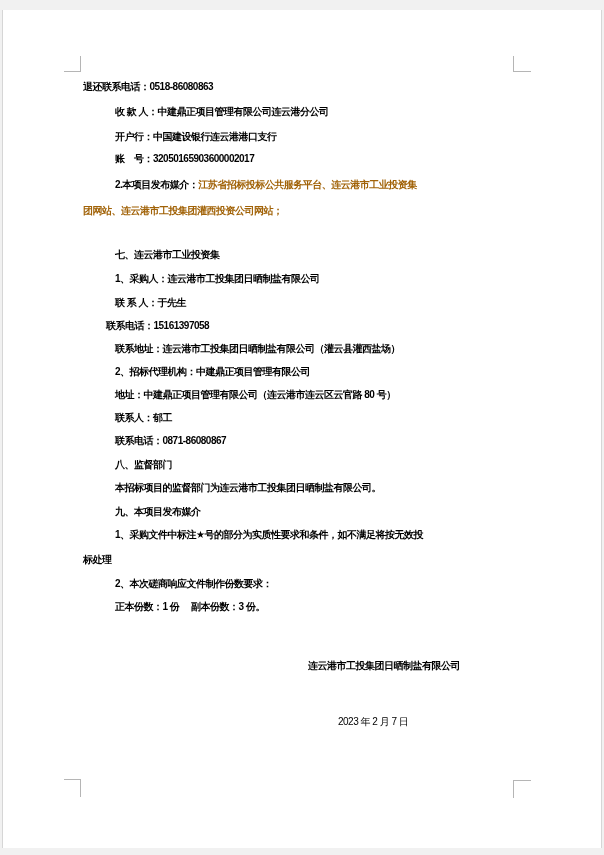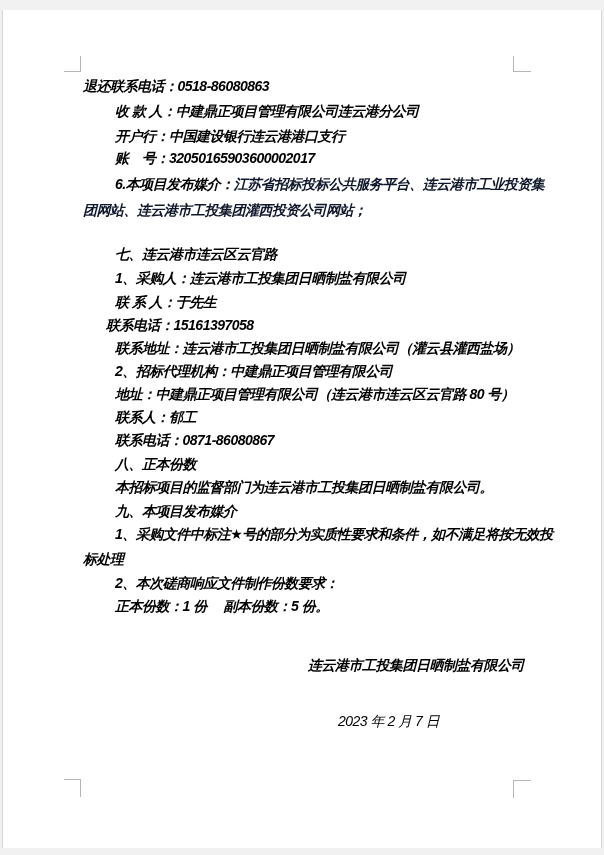--- a/index.html
+++ b/index.html
@@ -15,52 +15,52 @@
     border-left:1px solid #d6d6d6;border-right:1px solid #d6d6d6;
     box-sizing:border-box;
   }
   .crop{position:absolute;box-sizing:border-box;}
   .crop.tl{left:64px;top:56px;width:17px;height:16px;border-right:1px solid #b5b5b5;border-bottom:1px solid #b5b5b5;}
   .crop.tr{left:513px;top:56px;width:18px;height:16px;border-left:1px solid #b5b5b5;border-bottom:1px solid #b5b5b5;}
   .crop.bl{left:64px;top:779px;width:17px;height:18px;border-right:1px solid #b5b5b5;border-top:1px solid #b5b5b5;}
   .crop.br{left:513px;top:780px;width:18px;height:18px;border-left:1px solid #b5b5b5;border-top:1px solid #b5b5b5;}
   .line{
     position:absolute;
-    font-size:14px;line-height:17px;font-weight:bold;
-    letter-spacing:-0.5px;color:#000;white-space:pre;font-style:italic;
+    font-size:10px;line-height:17px;font-weight:bold;
+    letter-spacing:-0.5px;color:#000;white-space:pre;
   }
-  .line.red, .line .red{color:#0f172a;}
+  .line.red, .line .red{color:#a16207;}
   .line.normal{font-weight:normal;}
 </style>
 </head>
 <body>
 
 <div class="page"></div>
 
 <div class="crop tl"></div>
 <div class="crop tr"></div>
 <div class="crop bl"></div>
 <div class="crop br"></div>
 
 <div class="line" style="left:83px;top:78px">退还联系电话：0518-86080863</div>
 <div class="line" style="left:115px;top:103px">收 款 人：中建鼎正项目管理有限公司连云港分公司</div>
 <div class="line" style="left:115px;top:128px">开户行：中国建设银行连云港港口支行</div>
 <div class="line" style="left:115px;top:150px">账　号：32050165903600002017</div>
-<div class="line" style="left:115px;top:176px"><span>6.本项目发布媒介：</span><span class="red">江苏省招标投标公共服务平台、连云港市工业投资集</span></div>
+<div class="line" style="left:115px;top:176px"><span>2.本项目发布媒介：</span><span class="red">江苏省招标投标公共服务平台、连云港市工业投资集</span></div>
 <div class="line red" style="left:83px;top:202px">团网站、连云港市工投集团灌西投资公司网站；</div>
-<div class="line" style="left:115px;top:246px">七、连云港市连云区云官路</div>
+<div class="line" style="left:115px;top:246px">七、连云港市工业投资集</div>
 <div class="line" style="left:115px;top:270px">1、采购人：连云港市工投集团日晒制盐有限公司</div>
 <div class="line" style="left:115px;top:294px">联 系 人：于先生</div>
 <div class="line" style="left:106px;top:317px">联系电话：15161397058</div>
 <div class="line" style="left:115px;top:340px">联系地址：连云港市工投集团日晒制盐有限公司（灌云县灌西盐场）</div>
 <div class="line" style="left:115px;top:363px">2、招标代理机构：中建鼎正项目管理有限公司</div>
 <div class="line" style="left:115px;top:386px">地址：中建鼎正项目管理有限公司（连云港市连云区云官路 80 号）</div>
 <div class="line" style="left:115px;top:409px">联系人：郁工</div>
 <div class="line" style="left:115px;top:432px">联系电话：0871-86080867</div>
-<div class="line" style="left:115px;top:456px">八、正本份数</div>
+<div class="line" style="left:115px;top:456px">八、监督部门</div>
 <div class="line" style="left:115px;top:479px">本招标项目的监督部门为连云港市工投集团日晒制盐有限公司。</div>
 <div class="line" style="left:115px;top:503px">九、本项目发布媒介</div>
 <div class="line" style="left:115px;top:526px">1、采购文件中标注★号的部分为实质性要求和条件，如不满足将按无效投</div>
 <div class="line" style="left:83px;top:551px">标处理</div>
 <div class="line" style="left:115px;top:575px">2、本次磋商响应文件制作份数要求：</div>
-<div class="line" style="left:115px;top:598px">正本份数：1 份　 副本份数：5 份。</div>
+<div class="line" style="left:115px;top:598px">正本份数：1 份　 副本份数：3 份。</div>
 <div class="line" style="left:308px;top:657px">连云港市工投集团日晒制盐有限公司</div>
 <div class="line normal" style="left:338px;top:713px">2023 年 2 月 7 日</div>
 
 </body></html>

